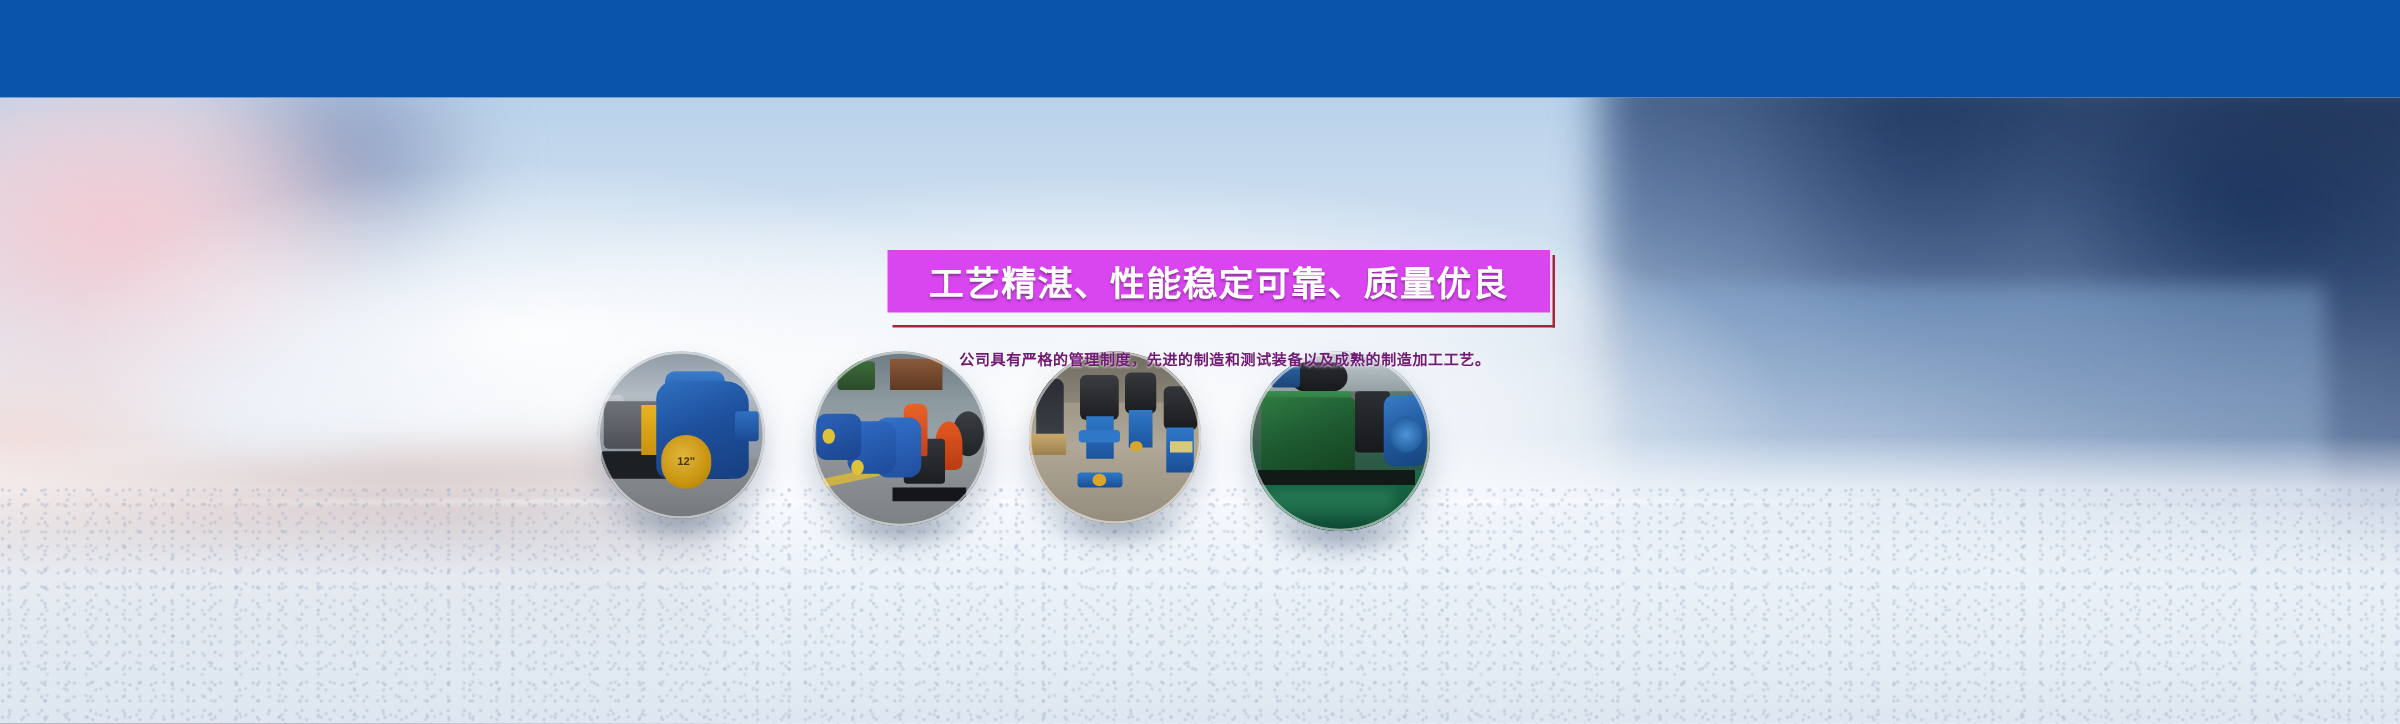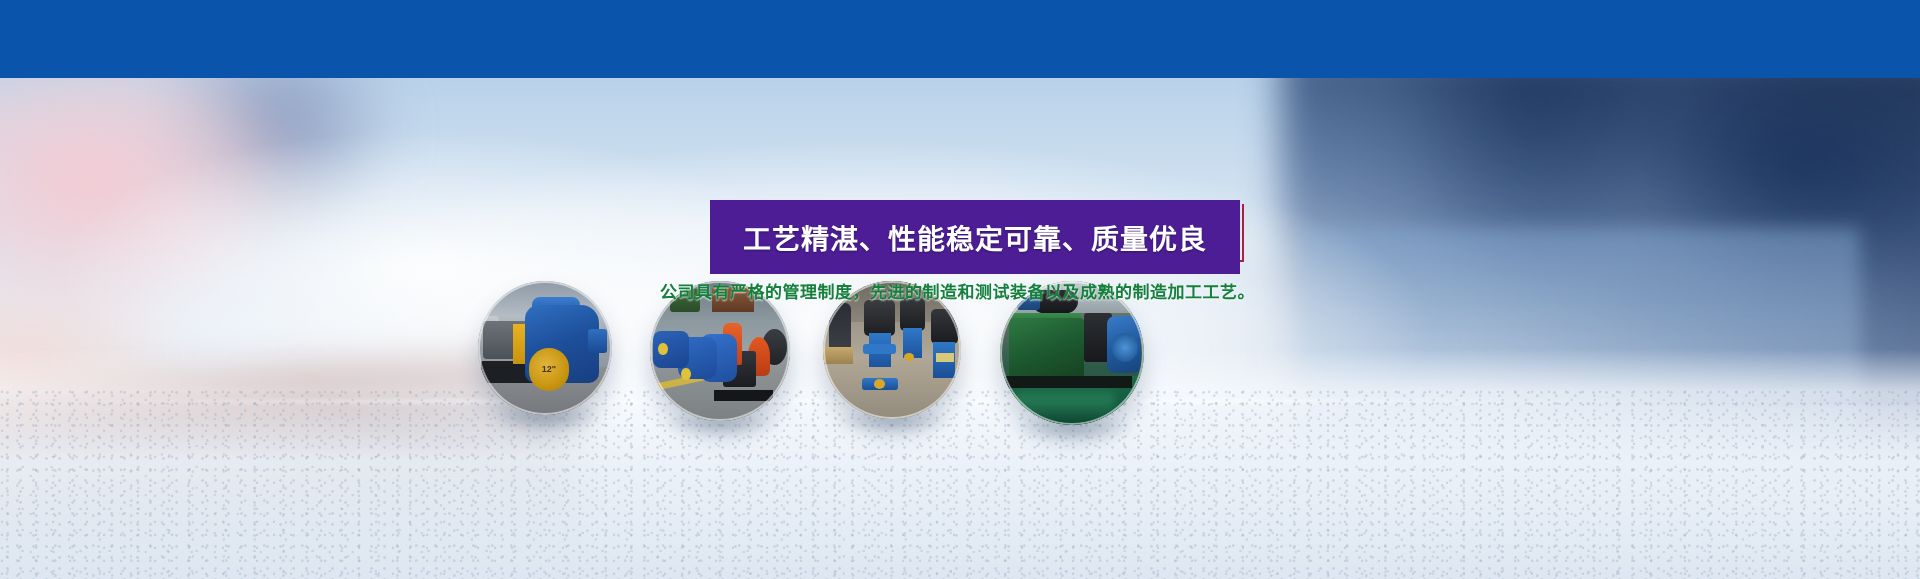--- a/index.html
+++ b/index.html
@@ -135,41 +135,41 @@
     z-index:30;
   }
   .headline-accent {
     position:absolute; left:4px; top:4px;
     width:530px; height:58px;
     border-right:2px solid #a8243c;
     border-bottom:2px solid #a8243c;
   }
   .headline-box {
     position:absolute; left:0; top:0;
-    width:530px; height:74px;
-    background:#4c1d95;
+    width:530px; height:50px;
+    background:#d946ef;
     display:flex; align-items:center; justify-content:center;
   }
   .headline-text {
     color:#ffffff;
     font-size:28px;
     font-weight:bold;
     letter-spacing:1px;
     white-space:nowrap;
     text-shadow:0 1px 2px rgba(0,0,0,.35);
   }
 
   
   .subtitle {
     position:absolute; left:660px; top:278px;
     width:640px;
     z-index:30;
-    text-align:left;
-    color:#15803d;
-    font-size:17px;
+    text-align:center;
+    color:#701a75;
+    font-size:12px;
     font-weight:bold;
     letter-spacing:.5px;
     white-space:nowrap;
     text-shadow:0 1px 2px rgba(255,255,255,.9);
   }
 
   
   .circles {
     position:absolute; left:0; top:0;
     width:1920px; height:501px;

